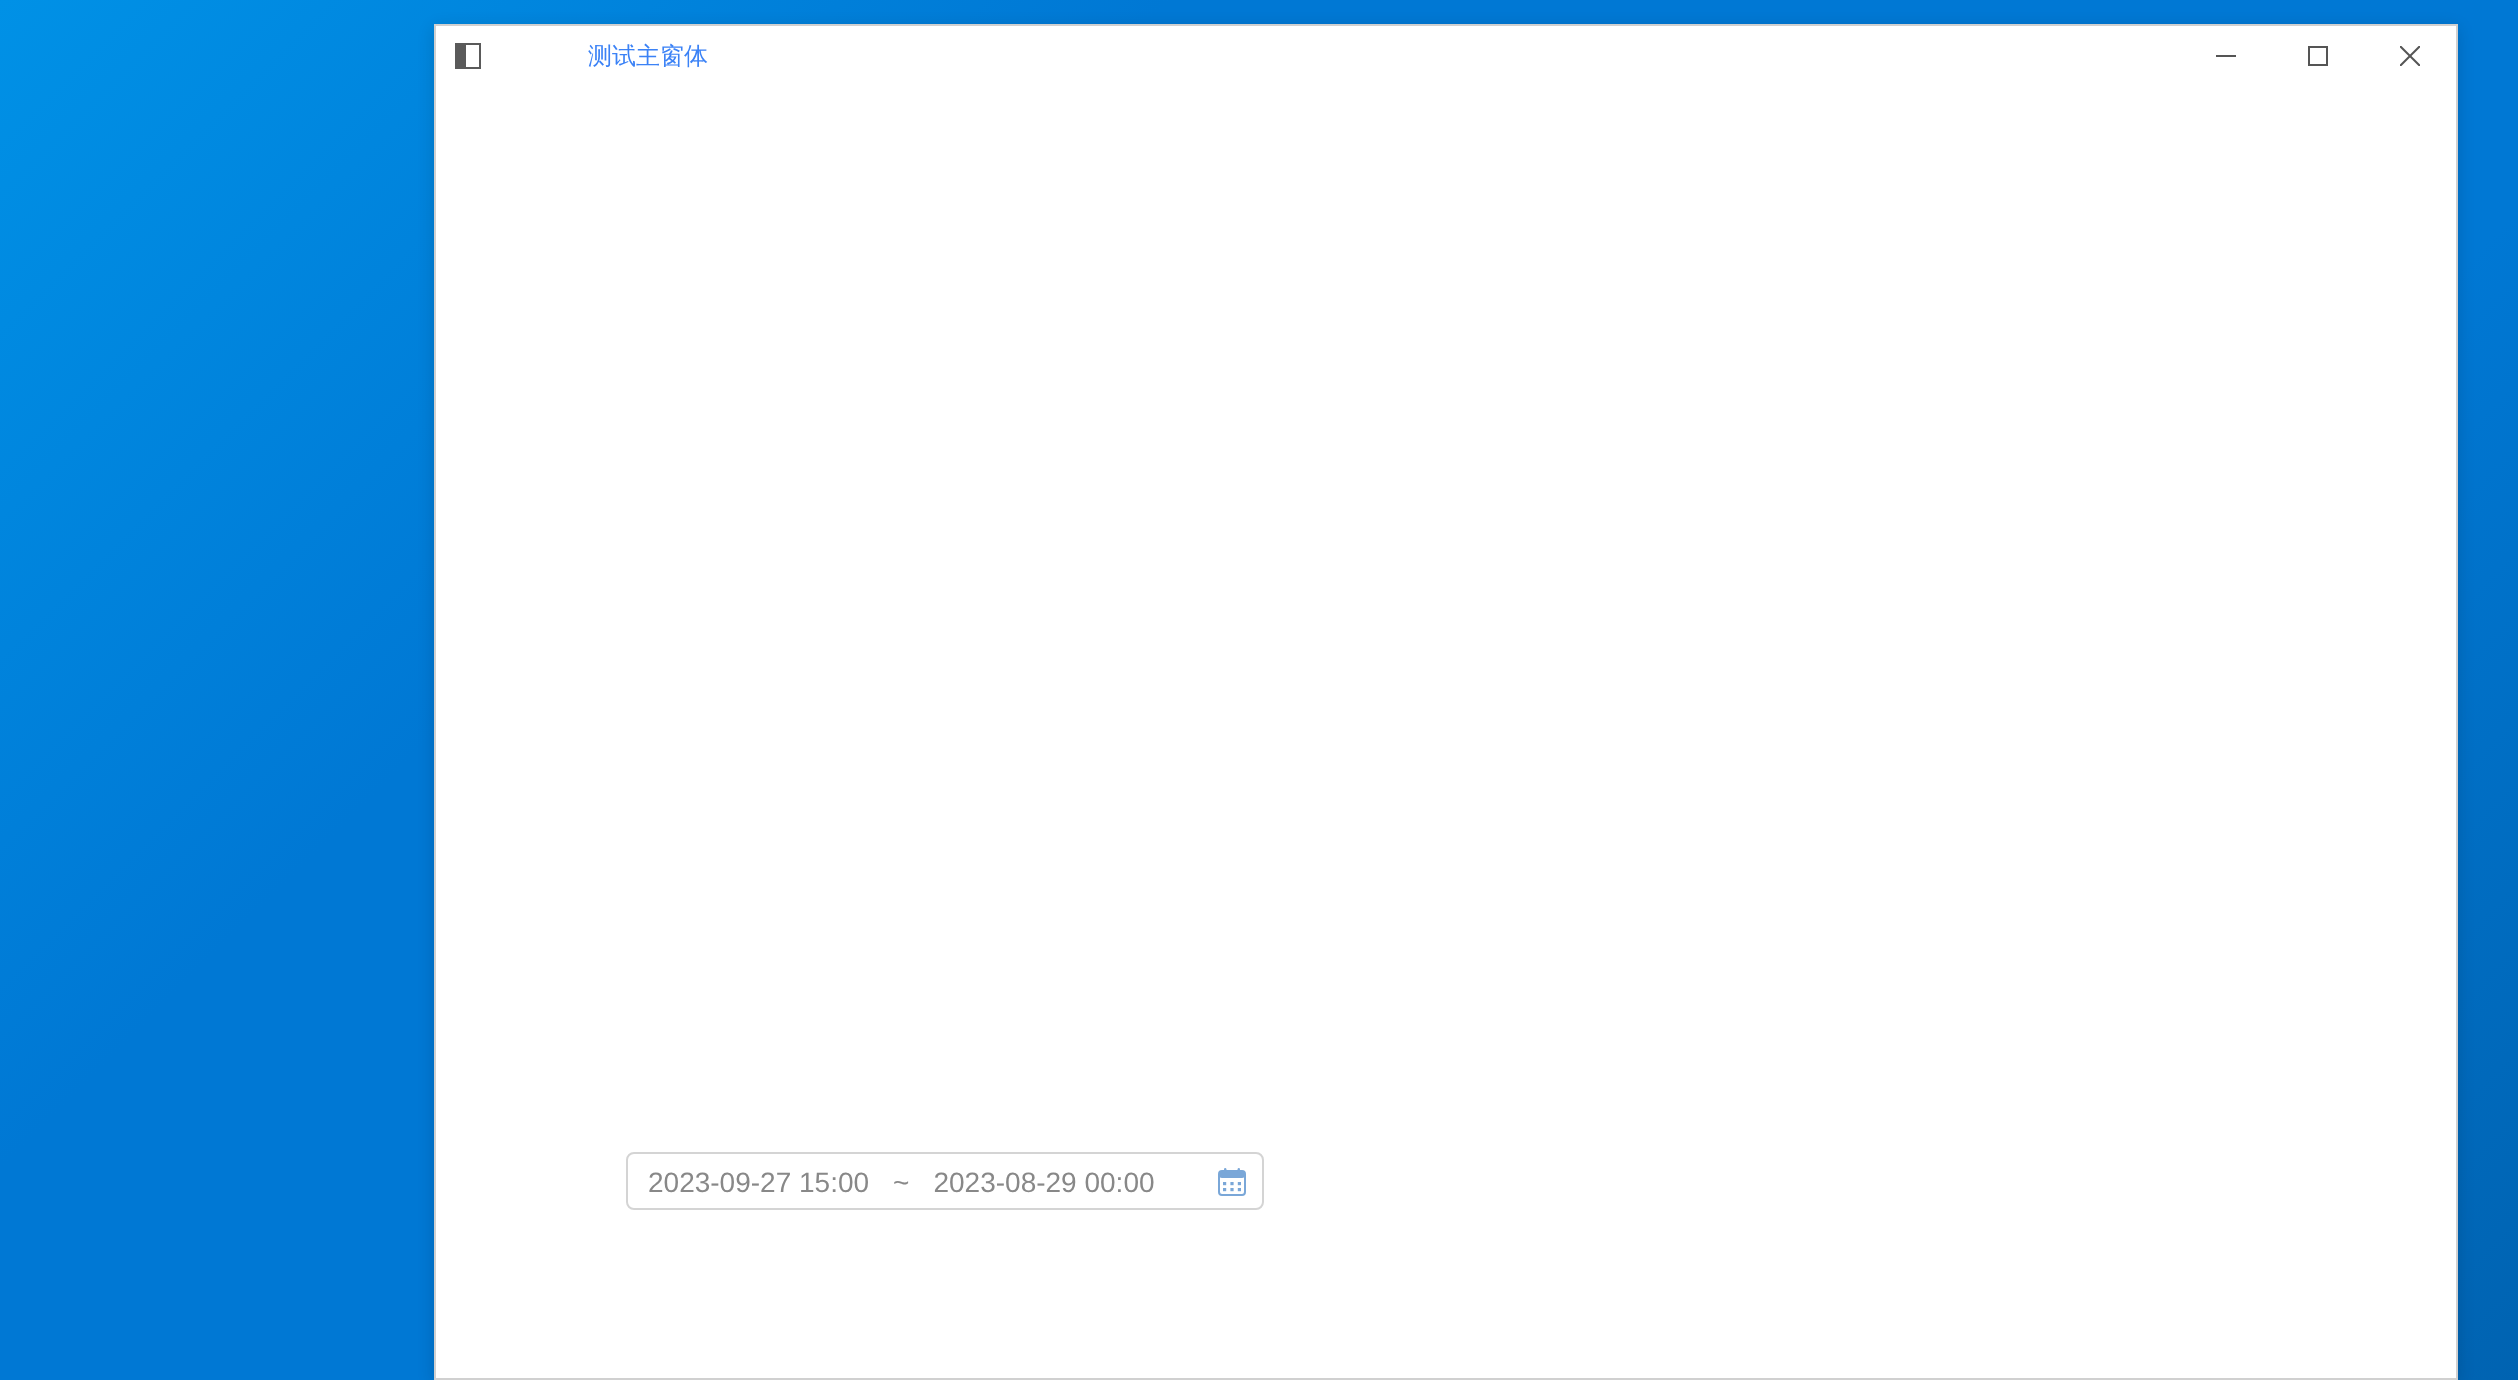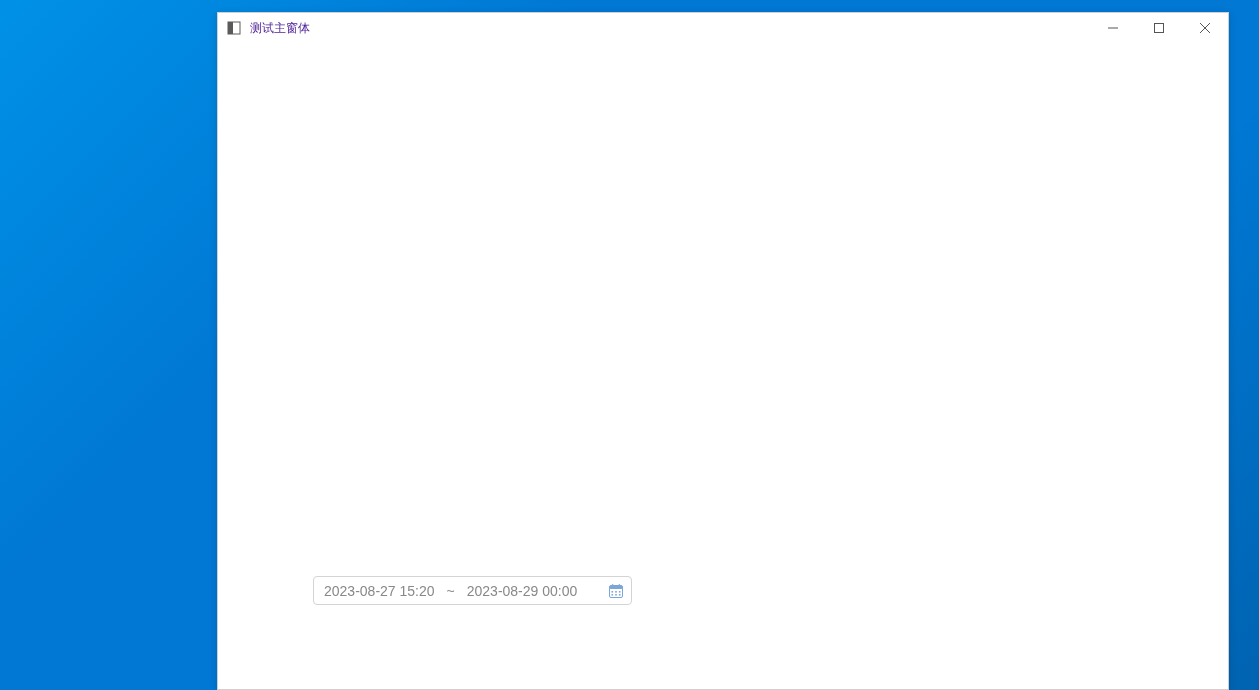--- a/index.html
+++ b/index.html
@@ -38,22 +38,23 @@
     .titlebar-icon {
       width: 16px;
       height: 16px;
       margin-right: 8px;
       display: inline-flex;
       align-items: center;
       justify-content: center;
     }
     .titlebar-title {
       font-size: 12px;
-      color: #4c1d95;
+      color: #3b82f6;
       flex: 1;
+      margin-left: 44px;
     }
     .window-controls {
       display: flex;
       height: 100%;
     }
     .window-control {
       width: 46px;
       height: 30px;
       display: flex;
       align-items: center;
@@ -124,21 +125,21 @@
       <div class="window-control close">
         <svg width="10" height="10" viewBox="0 0 10 10">
           <line x1="0" y1="0" x2="10" y2="10" stroke="currentColor" stroke-width="1"></line>
           <line x1="10" y1="0" x2="0" y2="10" stroke="currentColor" stroke-width="1"></line>
         </svg>
       </div>
     </div>
   </div>
   <div class="window-body">
     <div class="date-range-picker">
-      <span class="date-val">2023-08-27 15:20</span>
+      <span class="date-val">2023-09-27 15:00</span>
       <span class="sep">~</span>
       <span class="date-val">2023-08-29 00:00</span>
       <span class="calendar-icon">
         <svg width="16" height="16" viewBox="0 0 16 16">
           <rect x="1.5" y="2.5" width="13" height="12" rx="1.5" fill="#ffffff" stroke="#7aa7d8" stroke-width="1"></rect>
           <rect x="1.5" y="2.5" width="13" height="3.5" rx="1.5" fill="#7aa7d8"></rect>
           <rect x="4" y="1" width="1.2" height="3" rx="0.6" fill="#7aa7d8"></rect>
           <rect x="10.8" y="1" width="1.2" height="3" rx="0.6" fill="#7aa7d8"></rect>
           <rect x="3.5" y="8" width="1.6" height="1.6" fill="#7aa7d8"></rect>
           <rect x="7.2" y="8" width="1.6" height="1.6" fill="#7aa7d8"></rect>

